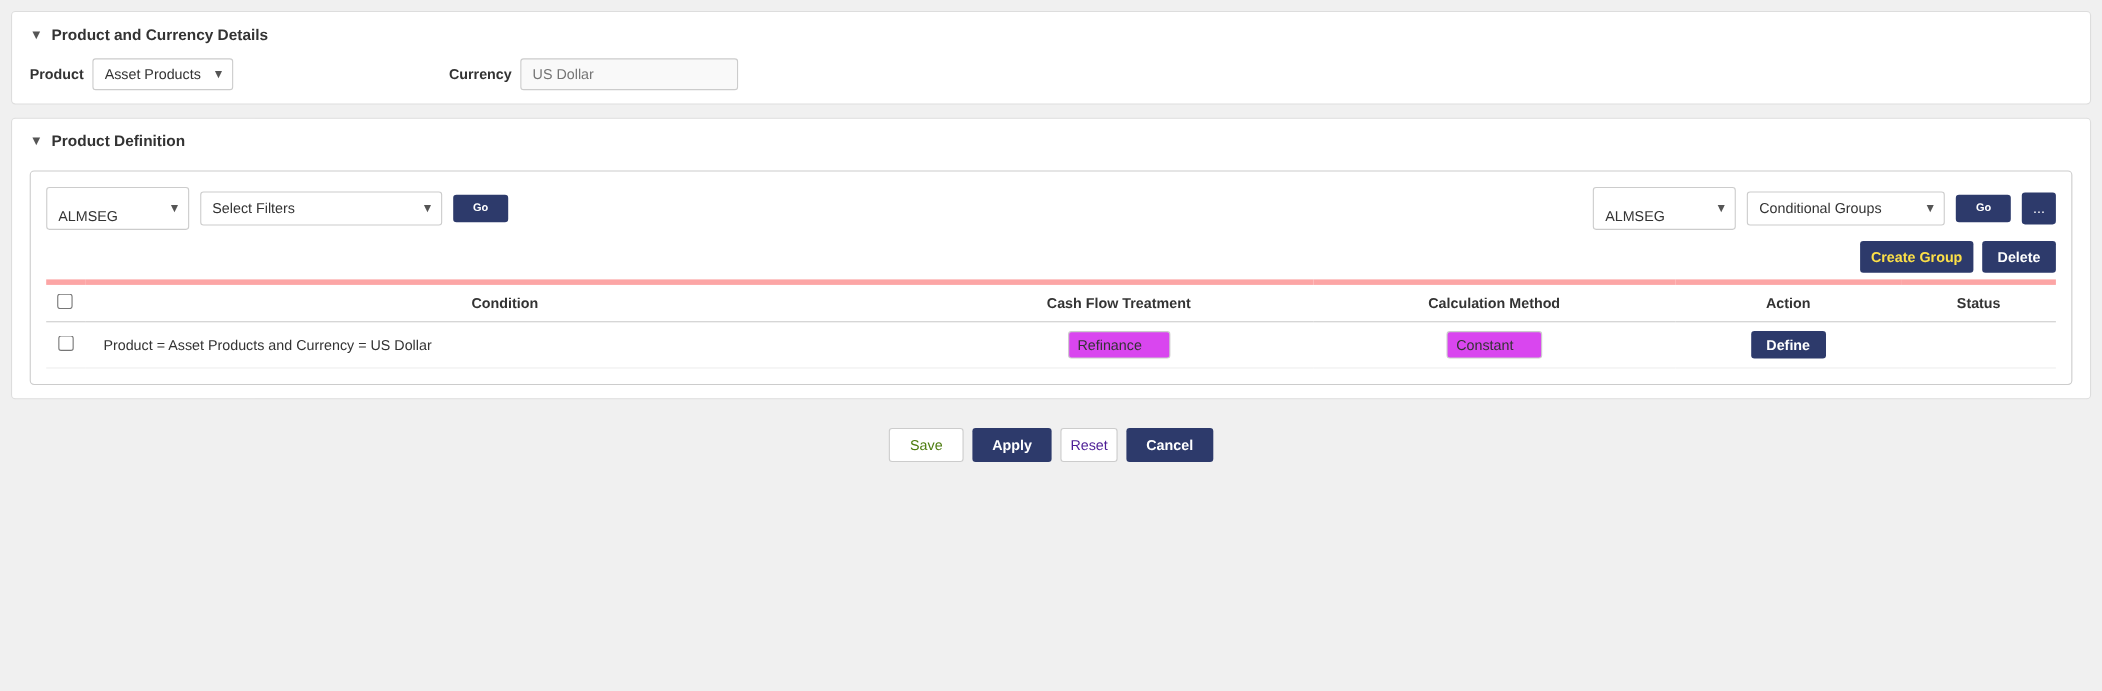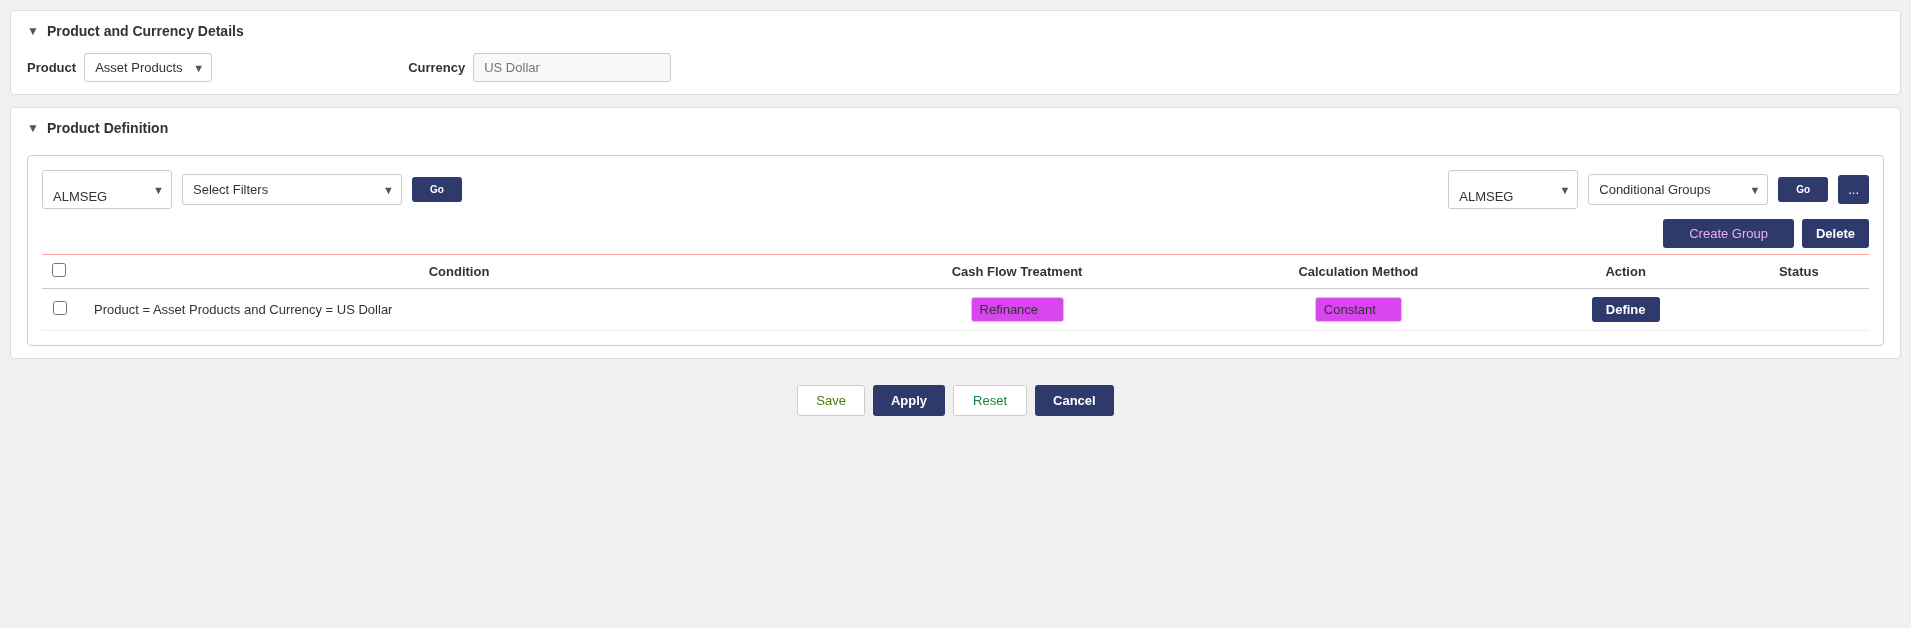--- a/index.html
+++ b/index.html
@@ -136,45 +136,45 @@
       cursor: pointer;
     }
     .action-row {
       display: flex;
       justify-content: flex-end;
       gap: 8px;
       margin: 10px 0 6px 0;
     }
     .btn-create-group {
       background: #2d3a6b;
-      color: #f0abfc;
-      border: none;
-      border-radius: 3px;
-      padding: 7px 26px;
-      font-size: 13px;
-      cursor: pointer;
-      font-weight: normal;
+      color: #fde047;
+      border: none;
+      border-radius: 3px;
+      padding: 7px 10px;
+      font-size: 13px;
+      cursor: pointer;
+      font-weight: bold;
     }
     .btn-delete {
       background: #2d3a6b;
       color: #fff;
       border: none;
       border-radius: 3px;
       padding: 7px 14px;
       font-size: 13px;
       cursor: pointer;
       font-weight: bold;
     }
     .data-table {
       width: 100%;
       border-collapse: collapse;
       margin-top: 4px;
     }
     .data-table th {
-      border-top: 1px solid #fca5a5;
+      border-top: 5px solid #fca5a5;
       border-bottom: 1px solid #ccc;
       padding: 8px 10px;
       text-align: center;
       font-weight: bold;
       font-size: 13px;
       background: #fff;
     }
     .data-table th:first-child {
       text-align: left;
       width: 36px;
@@ -240,24 +240,24 @@
       color: #fff;
       border: none;
       border-radius: 3px;
       padding: 7px 18px;
       font-size: 13px;
       cursor: pointer;
       font-weight: bold;
     }
     .btn-reset {
       background: #fff;
-      color: #15803d;
-      border: 1px solid #ccc;
-      border-radius: 3px;
-      padding: 7px 19px;
+      color: #4c1d95;
+      border: 1px solid #ccc;
+      border-radius: 3px;
+      padding: 7px 8px;
       font-size: 13px;
       cursor: pointer;
     }
     .btn-cancel {
       background: #2d3a6b;
       color: #fff;
       border: none;
       border-radius: 3px;
       padding: 7px 18px;
       font-size: 13px;

